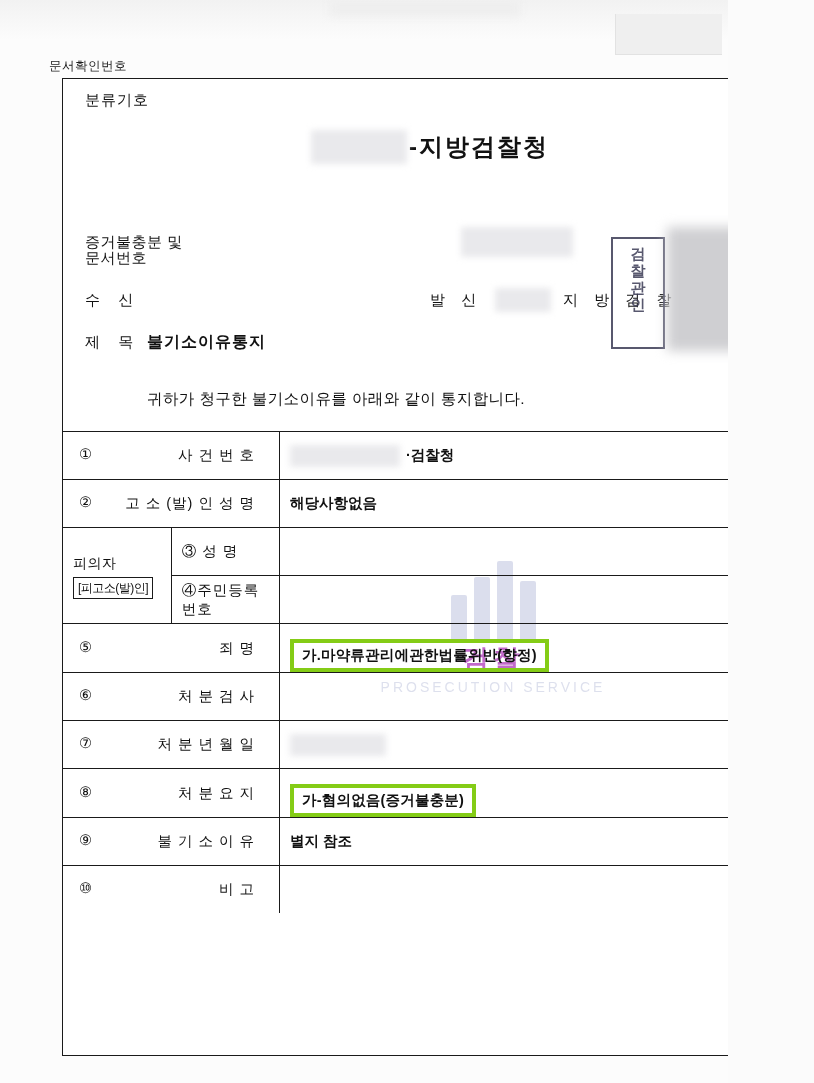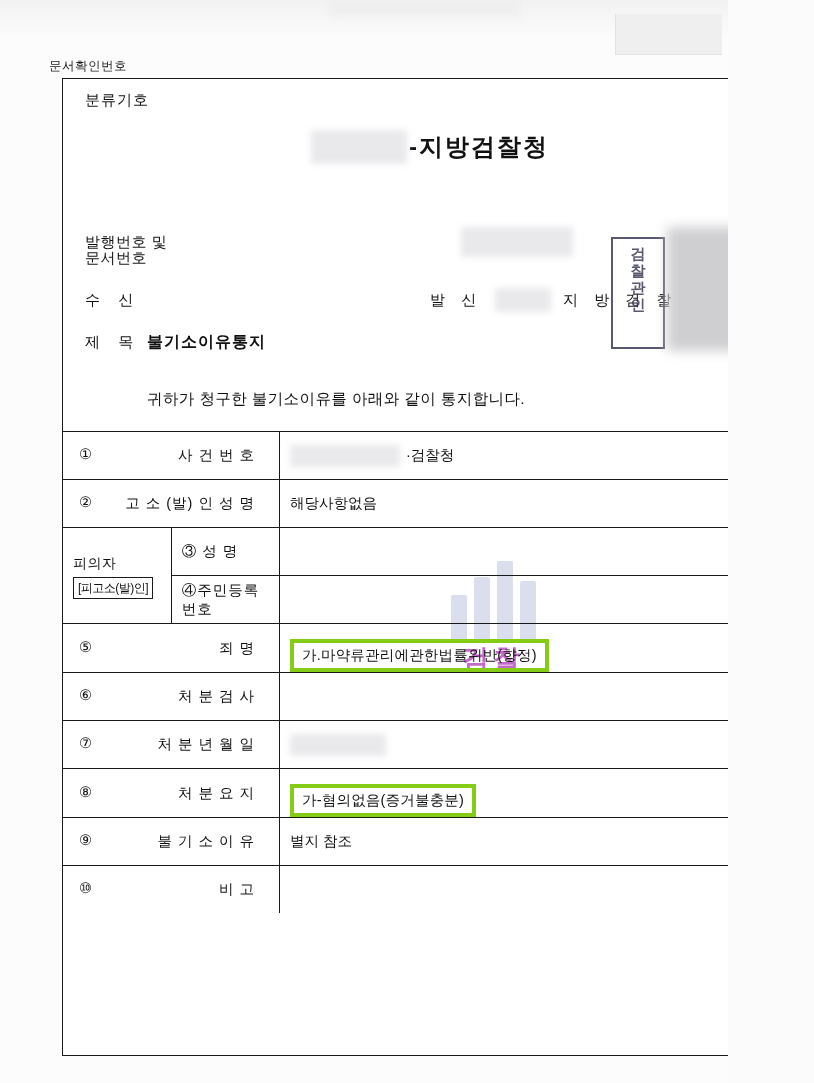--- a/index.html
+++ b/index.html
@@ -253,21 +253,21 @@
     letter-spacing: 0.5px;
   }
   .party-cell .tag {
     display: inline-block;
     border: 1px solid #1a1a1a;
     padding: 0 4px;
     font-size: 12px;
     margin-top: 4px;
     letter-spacing: -0.5px;
   }
-  .value-cell { padding-left: 14px; }
+  .value-cell { padding-left: 14px; font-weight: bold; }
   .boxed {
     display: inline-block;
     border: 4px solid #84cc16;
     color: #111;
     padding: 3px 8px;
     font-size: 14.5px;
     letter-spacing: 0.2px;
     margin-top: 15px;
   }
   .redact-cell {
@@ -294,21 +294,21 @@
 
   <div class="frame">
 
     <div class="issue-no">분류기호</div>
 
     <div class="org-title">
       <span class="redact redact-title"></span><span>-지방검찰청</span>
     </div>
 
     <div class="label-classify">
-      <span>발행번호 및</span>
+      <span>증거불충분 및</span>
       <span class="l2">문서번호</span>
     </div>
     <span class="redact redact-classify"></span>
 
     <div class="row-susin">수    신</div>
     <div class="row-balsin">발 신</div>
     <span class="redact redact-balsin"></span>
     <div class="row-balsin-org">지 방 검 찰 청</div>
 
     <div class="row-jemok-label">제    목</div>
@@ -325,20 +325,21 @@
     <div class="stamp-redact"></div>
 
     <div class="watermark">
       <div class="wm-bars">
         <i style="height:44px"></i>
           <i style="height:62px"></i>
           <i style="height:78px"></i>
           <i style="height:58px"></i>
       </div>
       <div class="wm-text">검찰</div>
+      <div class="wm-sub">PROSECUTION SERVICE</div>
     </div>
 
     <table class="tbl">
       <tbody>
           <tr>
         <td class="c-label" colspan="2">
           <div class="lbl-spread">
             <span class="num">①</span>
             <span>사  건  번  호</span>
           </div>

